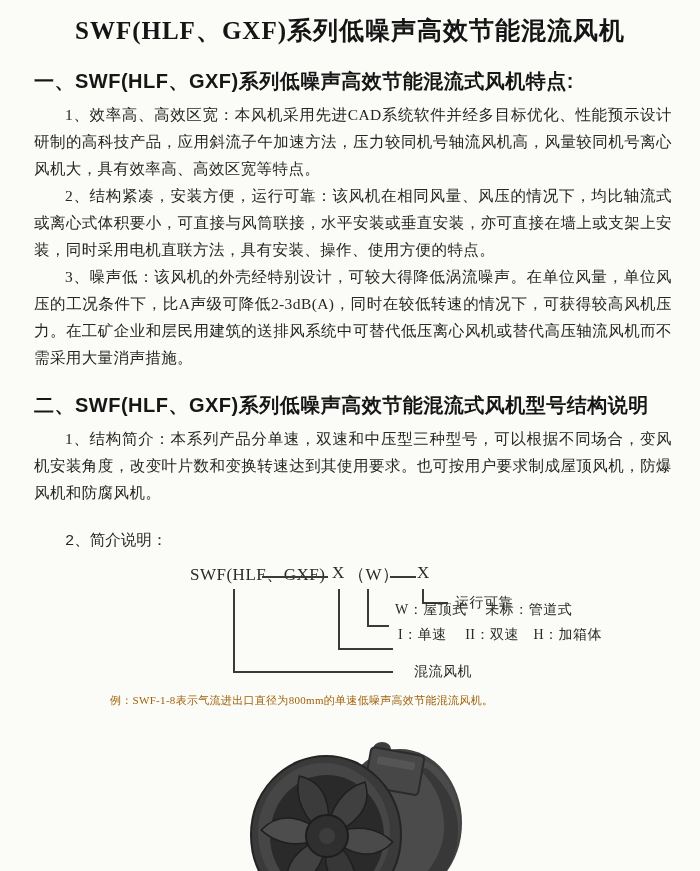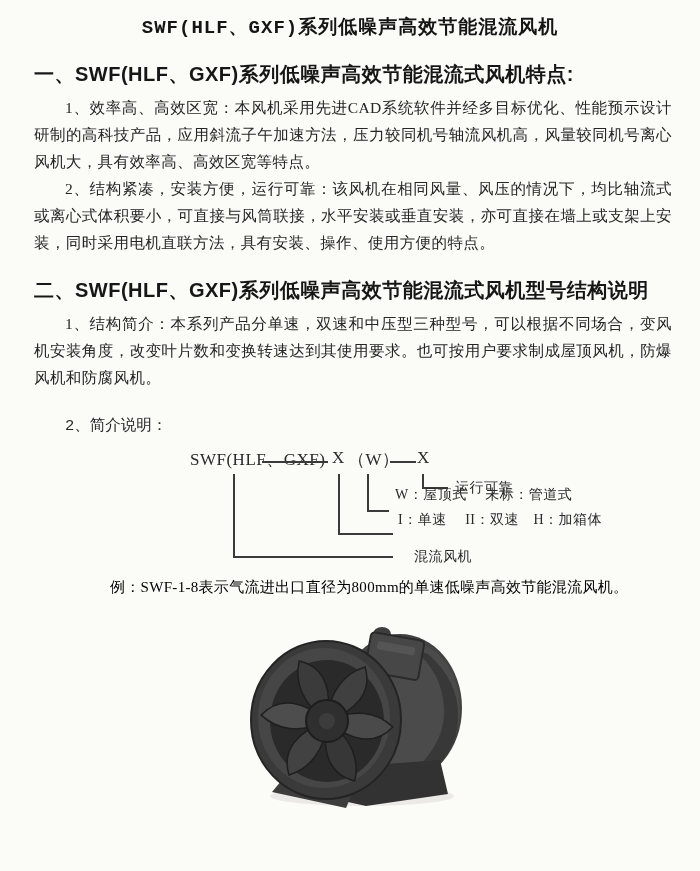--- a/index.html
+++ b/index.html
@@ -11,23 +11,23 @@
     position:relative;
     width:700px;height:871px;
     margin:0 auto;
     background:#fbfbf8;
     color:#232323;
     overflow:hidden;
   }
   .page-title{
     margin:14px 30px 0 30px;
     text-align:center;
-    font-family:Liberation Mono, monospace;
+    font-family:Liberation Serif, serif;
     font-weight:bold;
-    font-size:19px;
+    font-size:25px;
     letter-spacing:1px;
     color:#151515;
   }
   .content{ padding:0 28px 0 34px; }
   .section-heading{
     margin:21px 0 6px 0;
     font-family:"Liberation Sans","DejaVu Sans",sans-serif;
     font-weight:bold;
     font-size:20px;
     letter-spacing:0.5px;
@@ -57,41 +57,42 @@
     font-size:15px;
     color:#2a2a2a;
   }
   .diagram .seg{ position:absolute; font-size:17px; letter-spacing:0.5px; white-space:nowrap;}
   .diagram .hline{ position:absolute; height:0; border-top:2px solid #3a3a3a; }
   .diagram .vline{ position:absolute; width:0; border-left:2px solid #3a3a3a; }
   .diagram .leader{ position:absolute; height:0; border-top:2px solid #3a3a3a; }
   .diagram .lbl{ position:absolute; font-size:14px; white-space:nowrap; letter-spacing:0.5px;}
   .diagram .example{
     position:absolute; left:76px; top:136px;
-    font-size:15px; letter-spacing:0.3px; color:#000000;
+    font-size:11px; letter-spacing:0.3px; color:#a16207;
   }
   
   .fan-wrap{
     margin-top:10px;
     text-align:center;
   }
 </style>
 </head>
 <body>
 
 <div class="page">
 
   <h1 class="page-title">SWF(HLF、GXF)系列低噪声高效节能混流风机</h1>
 
   <div class="content">
 
     <h2 class="section-heading">一、SWF(HLF、GXF)系列低噪声高效节能混流式风机特点:</h2>
 
     <p class="body-para">1、效率高、高效区宽：本风机采用先进CAD系统软件并经多目标优化、性能预示设计研制的高科技产品，应用斜流子午加速方法，压力较同机号轴流风机高，风量较同机号离心风机大，具有效率高、高效区宽等特点。</p>
     <p class="body-para">2、结构紧凑，安装方便，运行可靠：该风机在相同风量、风压的情况下，均比轴流式或离心式体积要小，可直接与风筒联接，水平安装或垂直安装，亦可直接在墙上或支架上安装，同时采用电机直联方法，具有安装、操作、使用方便的特点。</p>
+    <p class="body-para">3、噪声低：该风机的外壳经特别设计，可较大得降低涡流噪声。在单位风量，单位风压的工况条件下，比A声级可降低2-3dB(A)，同时在较低转速的情况下，可获得较高风机压力。在工矿企业和层民用建筑的送排风系统中可替代低压离心风机或替代高压轴流风机而不需采用大量消声措施。</p>
 
     <h2 class="section-heading">二、SWF(HLF、GXF)系列低噪声高效节能混流式风机型号结构说明</h2>
 
     <p class="body-para">1、结构简介：本系列产品分单速，双速和中压型三种型号，可以根据不同场合，变风机安装角度，改变叶片数和变换转速达到其使用要求。也可按用户要求制成屋顶风机，防爆风机和防腐风机。</p>
 
     <p class="brief-label">2、简介说明：</p>
 
     <div class="diagram">
 
       <span class="seg" style="left:156px;top:6px;">SWF(HLF、GXF)</span>

